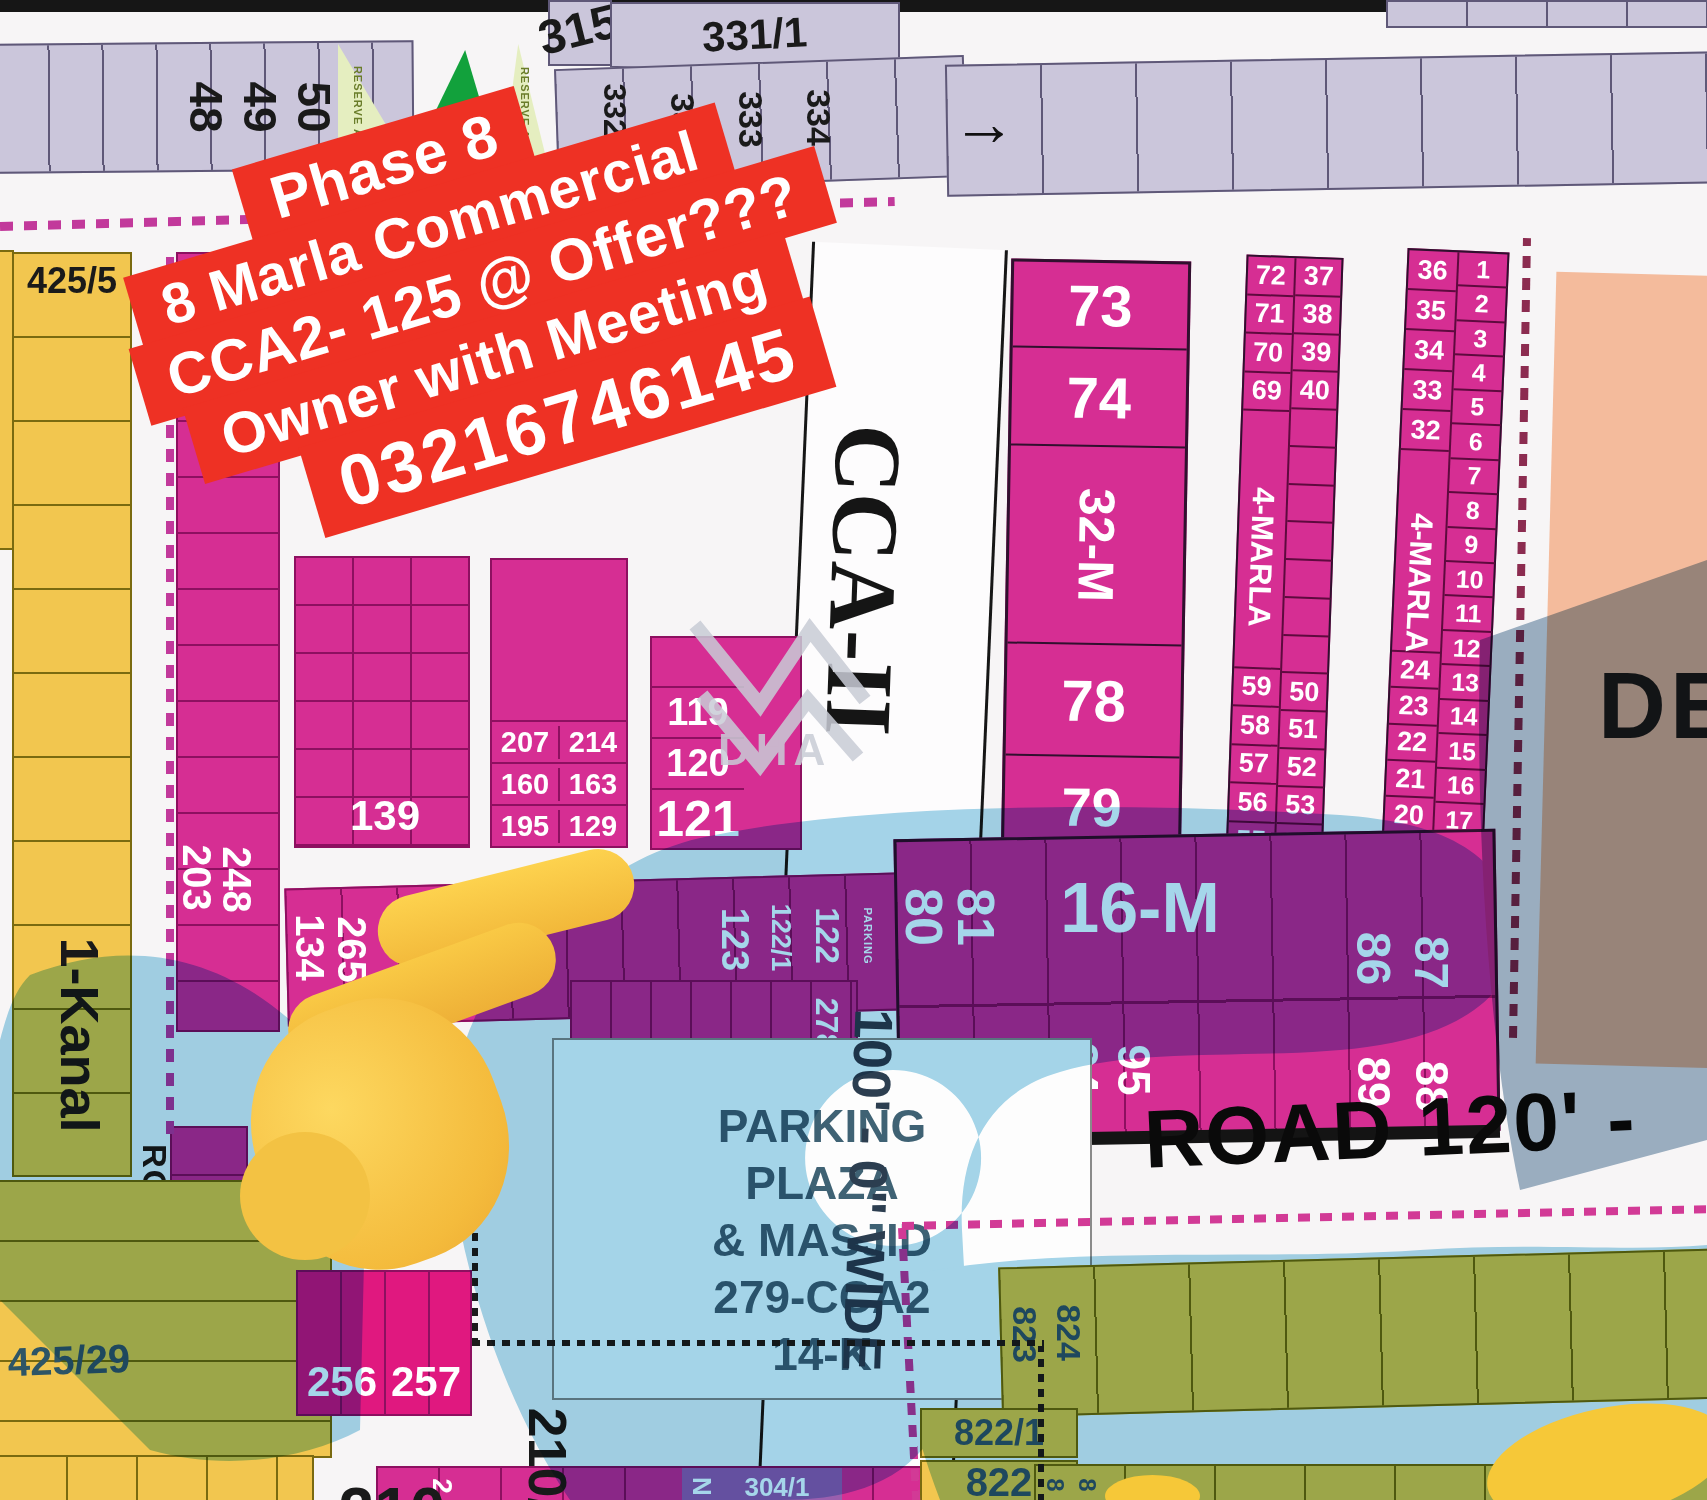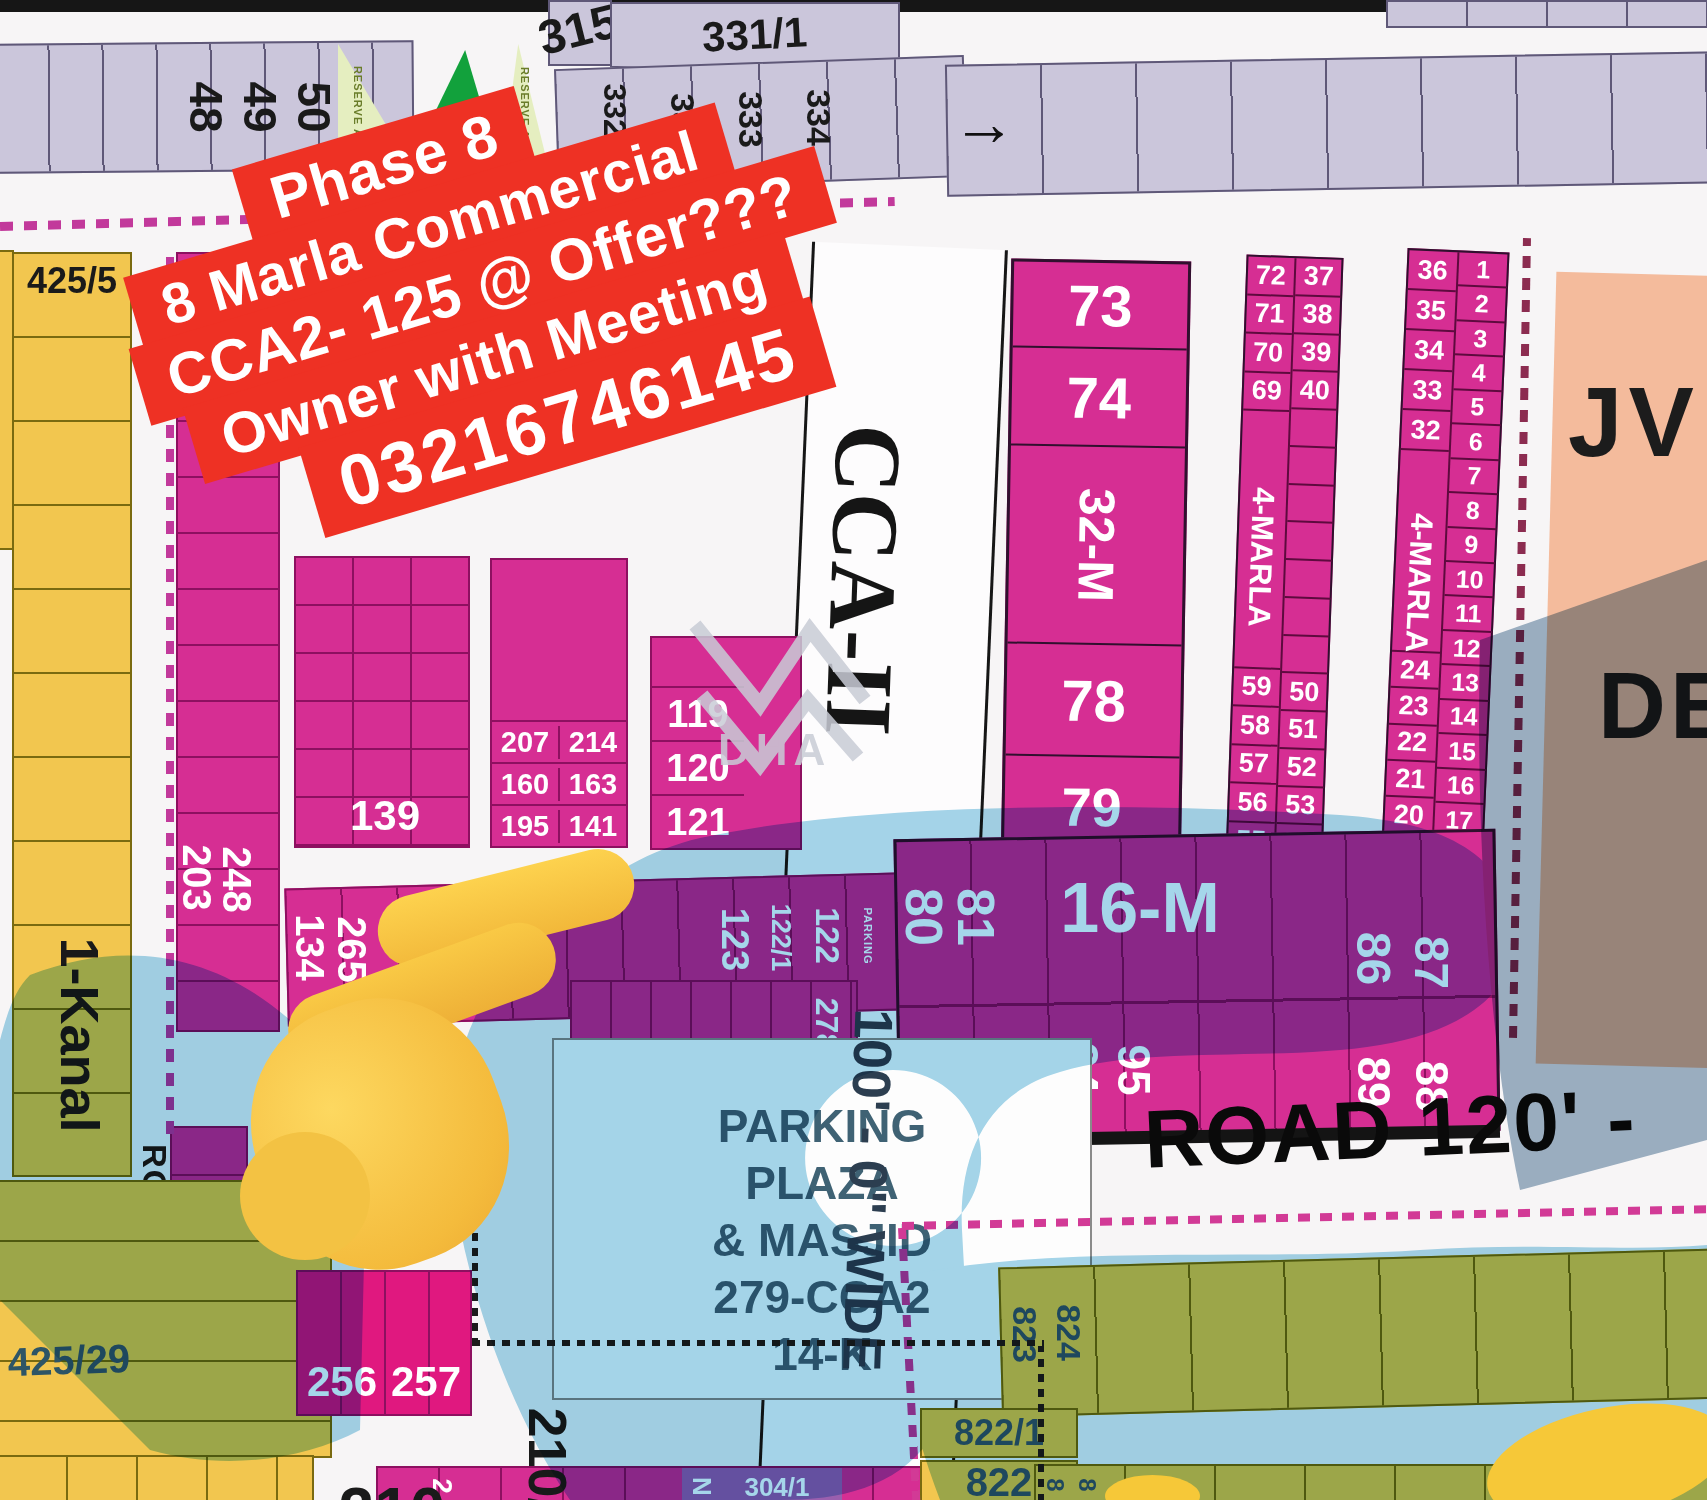--- a/index.html
+++ b/index.html
@@ -111,30 +111,30 @@
     <div class="cell" style="height:42px;border-top:2px solid #8d1060">
       <span class="num" style="flex:1;font-size:29px;border-right:2px solid #8d1060">207</span>
         <span class="num" style="flex:1;font-size:29px">214</span>
       </div>
     <div class="cell" style="height:42px;border-top:2px solid #8d1060">
       <span class="num" style="flex:1;font-size:29px;border-right:2px solid #8d1060">160</span>
         <span class="num" style="flex:1;font-size:29px">163</span>
       </div>
     <div class="cell" style="height:42px;border-top:2px solid #8d1060">
       <span class="num" style="flex:1;font-size:29px;border-right:2px solid #8d1060">195</span>
-        <span class="num" style="flex:1;font-size:29px">141</span>
+        <span class="num" style="flex:1;font-size:29px">129</span>
       </div>
   </div>
 
   <div class="abs mag" style="left:650px;top:636px;width:152px;height:214px">
     <div class="abs flexcol" style="left:0;top:0;width:92px;height:210px">
       <div style="height:48px"></div>
       <div class="cell num" style="flex:1;border-top:2px solid #8d1060;font-size:38px">119</div>
       <div class="cell num" style="flex:1;border-top:2px solid #8d1060;font-size:38px">120</div>
-      <div class="cell num" style="flex:1;border-top:2px solid #8d1060;font-size:38px">121</div>
+      <div class="cell num" style="flex:1;border-top:2px solid #8d1060;font-size:50px">121</div>
     </div>
   </div>
 
   <div class="abs mag" style="left:286px;top:880px;width:650px;height:138px;transform:rotate(-1.5deg);background-image:repeating-linear-gradient(to right,transparent 0 54px,#8d1060 54px 56px)"></div>
   <div class="vwrap" style="left:288px;top:884px;width:42px;height:126px">
       <span class="vtext num" style="font-size:40px">134</span>
     </div>
   <div class="vwrap" style="left:330px;top:886px;width:42px;height:126px">
       <span class="vtext num" style="font-size:40px">265</span>
     </div>
@@ -291,21 +291,20 @@
   <div class="abs" style="left:552px;top:1038px;width:540px;height:362px;background:#fdfdfd;border:2px solid #8a8a8a;box-sizing:border-box"></div>
   <div class="abs" style="left:552px;top:1098px;width:540px;text-align:center;color:#3f6274;font-weight:700;font-size:46px;line-height:57px">
     <div>PARKING</div>
     <div>PLAZA</div>
     <div>&amp; MASJID</div>
     <div>279-CCA2</div>
     <div>14-K</div>
   </div>
 
   <div class="abs" style="left:1546px;top:274px;width:180px;height:792px;background:#f4bb9c;transform:rotate(1.5deg)"></div>
-  <div class="abs" style="left:1568px;top:366px;font-size:98px;font-weight:800;color:#1c1c1c;letter-spacing:6px">JV</div>
   <div class="abs" style="left:1598px;top:652px;font-size:94px;font-weight:800;color:#1c1c1c;letter-spacing:4px">DE</div>
 
   <div class="abs" style="left:1144px;top:1082px;font-size:82px;font-weight:800;color:#0a0a0a;white-space:nowrap;transform:rotate(-2.5deg);letter-spacing:2px">ROAD 120' -</div>
 
   <div class="abs yel" style="left:1000px;top:1258px;width:716px;height:150px;transform:rotate(-1.5deg);background-image:repeating-linear-gradient(to right,transparent 0 93px,#7a6a10 93px 95px)"></div>
   <div class="vwrap" style="left:1002px;top:1278px;width:44px;height:112px">
       <span class="vtext sage" style="font-size:34px">823</span>
     </div>
   <div class="vwrap" style="left:1046px;top:1276px;width:44px;height:112px">
       <span class="vtext sage" style="font-size:34px">824</span>

